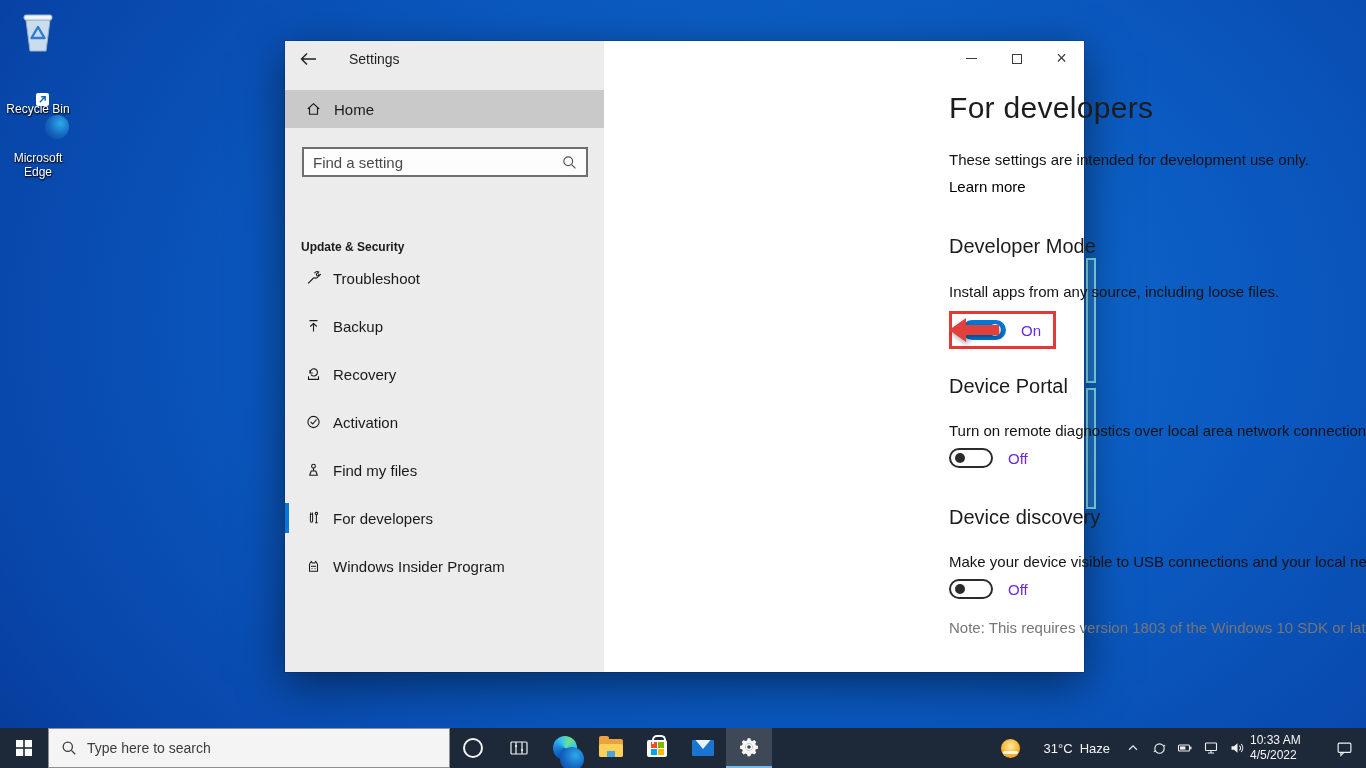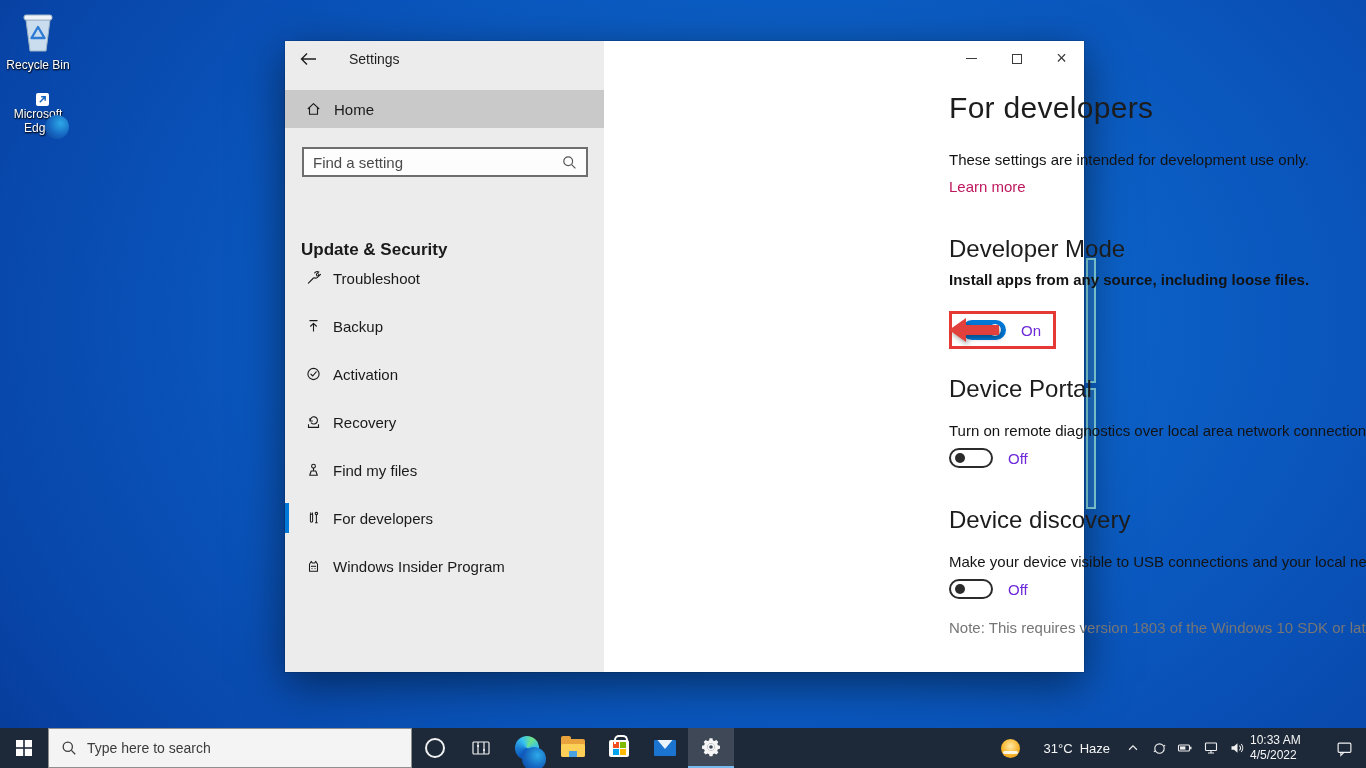--- a/index.html
+++ b/index.html
@@ -4,21 +4,21 @@
 <style>
   * { box-sizing: border-box; margin: 0; padding: 0; }
   html,body { width:1366px; height:768px; overflow:hidden;
     font-family:"Liberation Sans", sans-serif; }
   .desktop { position:absolute; inset:0;
     background: radial-gradient(ellipse 1000px 760px at 58% 42%, #0f70d4 0%, #0a57be 52%, #0845a8 85%, #063a96 100%); }
 
   
   .desk-icon { position:absolute; width:74px; display:flex; flex-direction:column; align-items:center; gap:3px; }
   .desk-icon .icon-label { color:#fff; font-size:12px; line-height:14px; text-align:center;
-    text-shadow:0 1px 2px rgba(0,0,0,.95), 1px 1px 1px rgba(0,0,0,.6); }
+    text-shadow:0 1px 2px rgba(0,0,0,.95), 1px 1px 1px rgba(0,0,0,.6);margin-top:44px; }
   .edge-ball { width:42px; height:42px; border-radius:50%; position:relative;
     background: conic-gradient(from 210deg at 50% 50%, #0b54bc, #1b7fd4, #35c1f1, #6fe28a, #35c1f1, #1b63c8, #0b54bc); }
   .edge-ball::after { content:""; position:absolute; left:7px; top:11px; width:24px; height:24px; border-radius:50%;
     background: radial-gradient(circle at 65% 35%, #2da9e8 0%, #1565c0 55%, #0d3f8f 100%); }
   .shortcut-badge { position:absolute; left:-2px; bottom:-2px; width:13px; height:13px; background:#fff;
     border-radius:2px; display:flex; align-items:center; justify-content:center; }
 
   
   .glow-rect { position:absolute; width:10px; border:2px solid rgba(150,235,238,.9);
     background:rgba(90,180,240,.25); }
@@ -33,42 +33,42 @@
   .home-row { position:absolute; left:0; top:49px; width:100%; height:38px; background:#c9c9c9;
     display:flex; align-items:center; }
   .home-row .nav-ic { margin-left:20px; }
   .home-row span.lbl { margin-left:12px; font-size:15px; color:#1a1a1a; }
   .find-box { position:absolute; left:17px; top:106px; width:286px; height:30px; background:#fdfdfd;
     border:2px solid #6e6e6e; display:flex; align-items:center; }
   .find-box input { flex:1; border:none; outline:none; background:transparent; font-size:15px; color:#333;
     padding-left:9px; font-family:"Liberation Sans",sans-serif; }
   .find-box input::placeholder { color:#4a4a4a; opacity:1; }
   .find-box .mag { margin-right:9px; }
-  .section-title { position:absolute; left:16px; top:199px; font-size:17px; font-weight:bold; color:#1a1a1a; }
+  .section-title { position:absolute; left:16px; top:199px; font-size:12px; font-weight:bold; color:#1a1a1a; }
   .nav-list { position:absolute; left:0; top:213px; width:100%; }
   .nav-item { height:48px; display:flex; align-items:center; position:relative; cursor:default; }
   .nav-item .nav-ic { margin-left:20px; width:17px; display:flex; justify-content:center; }
   .nav-item span.lbl { margin-left:11px; font-size:15px; color:#1a1a1a; white-space:nowrap; }
   .nav-item.selected::before { content:""; position:absolute; left:0; top:9px; width:4px; height:30px; background:#0078d7; }
 
   .right-pane { position:absolute; left:319px; top:0; right:0; height:100%; background:#fff; }
   .win-controls { position:absolute; top:0; right:0; display:flex; }
   .wc-btn { width:45px; height:35px; display:flex; align-items:center; justify-content:center;
     font-size:15px; color:#3b3b3b; }
   .min-bar { width:11px; height:1.5px; background:#3b3b3b; display:block; }
   .max-box { width:10px; height:10px; border:1.3px solid #3b3b3b; display:block; }
 
   .content { position:absolute; left:345px; top:0; width:440px; height:100%; }
   .content > div { position:absolute; left:0; white-space:nowrap; }
   .page-title { top:50px; font-size:30px; font-weight:300; color:#1c1c1c; letter-spacing:.3px; }
   .intro { top:110px; font-size:15px; color:#131313; }
-  .learn-more { top:137px; font-size:15px; color:#be185d; cursor:pointer; }
+  .learn-more { top:137px; font-size:15px; color:#000000; cursor:pointer; }
   .h-dm { top:194px; } .h-dp { top:334px; } .h-dd { top:465px; }
-  .sec-head { font-size:24px; color:#1c1c1c; }
-  .d-dm { top:230px;font-weight:bold; } .d-dp { top:381px; } .d-dd { top:512px; }
+  .sec-head { font-size:20px; color:#1c1c1c; }
+  .d-dm { top:242px; } .d-dp { top:381px; } .d-dd { top:512px; }
   .sec-desc { font-size:15px; color:#131313; }
   .note-text { top:578px; font-size:15px; color:#767676; }
 
   .toggle-row { display:flex; align-items:center; }
   .tgl { width:44px; height:20px; border-radius:10px; position:relative; flex:0 0 auto; cursor:pointer; }
   .tgl.on { background:#0078d7; }
   .tgl.on .knob { position:absolute; right:5px; top:4px; width:12px; height:12px; border-radius:50%; background:#fff; }
   .tgl.off { border:2px solid #2b2b2b; background:#fff; }
   .tgl.off .knob { position:absolute; left:4px; top:3px; width:10px; height:10px; border-radius:50%; background:#2b2b2b; }
   .tgl-label { margin-left:15px; font-size:15px; color:#6d28d9; }
@@ -76,21 +76,21 @@
 
   .highlight-box { top:270px; left:-13px; width:107px; height:38px; border:3px solid #e53935;
     display:flex; align-items:center; padding-left:10px; }
   .annot-arrow { top:276px; left:99px; }
 
   
   .taskbar { position:absolute; left:0; bottom:0; width:100%; height:40px; background:#1d2939;
     display:flex; align-items:stretch; }
   .tb-btn { width:46px; display:flex; align-items:center; justify-content:center; flex:0 0 auto; }
   .tb-btn.start { width:48px; }
-  .tb-search { width:364px; background:#f4f4f4; border:1px solid #8f8f8f; display:flex; align-items:center;
+  .tb-search { width:402px; background:#f4f4f4; border:1px solid #8f8f8f; display:flex; align-items:center;
     padding-left:12px; gap:10px; flex:0 0 auto; }
   .tb-search input { flex:1; border:none; outline:none; background:transparent; font-size:14px; color:#333;
     font-family:"Liberation Sans",sans-serif; }
   .tb-search input::placeholder { color:#3c3c3c; opacity:1; }
   .cortana-ring { width:20px; height:20px; border:2px solid #f2f2f2; border-radius:50%; }
   .tb-btn.active { background:rgba(255,255,255,.15); border-bottom:2.5px solid #76b9ed; }
   .folder-ic { position:relative; width:24px; height:18px; }
   .folder-back { position:absolute; inset:0; background:#e8a33d; border-radius:2px; }
   .folder-back::before { content:""; position:absolute; left:0; top:-3px; width:10px; height:5px; background:#e8a33d;
     border-radius:2px 2px 0 0; }
@@ -181,31 +181,31 @@
           <span class="lbl">Troubleshoot</span>
         </div>
         <div class="nav-item">
           <svg class="nav-ic" width="17" height="16" viewBox="0 0 16 16">
             <path d="M4 2.6 H12 M8 13.4 V5.4 M4.8 8.5 8 5.3 11.2 8.5" stroke="#1a1a1a" stroke-width="1.1" fill="none" stroke-linejoin="round"></path>
           </svg>
           <span class="lbl">Backup</span>
         </div>
         <div class="nav-item">
           <svg class="nav-ic" width="17" height="16" viewBox="0 0 16 16">
+            <path d="M4.8 6.9 a3.6 3.6 0 1 1 .9 1.9 M4.4 4.5 v2.5 h2.5" stroke="#1a1a1a" stroke-width="1.1" fill="none" stroke-linecap="round"></path>
+            <path d="M3 10.2 v3.2 h10 v-3.2" stroke="#1a1a1a" stroke-width="1.1" fill="none"></path>
+          </svg>
+          <span class="lbl">Recovery</span>
+        </div>
+        <div class="nav-item">
+          <svg class="nav-ic" width="17" height="16" viewBox="0 0 16 16">
             <circle cx="8" cy="8" r="5.6" stroke="#1a1a1a" stroke-width="1.1" fill="none"></circle>
             <path d="M5.4 8.1 7.2 10 10.7 5.9" stroke="#1a1a1a" stroke-width="1.1" fill="none" stroke-linecap="round" stroke-linejoin="round"></path>
           </svg>
           <span class="lbl">Activation</span>
-        </div>
-        <div class="nav-item">
-          <svg class="nav-ic" width="17" height="16" viewBox="0 0 16 16">
-            <path d="M4.8 6.9 a3.6 3.6 0 1 1 .9 1.9 M4.4 4.5 v2.5 h2.5" stroke="#1a1a1a" stroke-width="1.1" fill="none" stroke-linecap="round"></path>
-            <path d="M3 10.2 v3.2 h10 v-3.2" stroke="#1a1a1a" stroke-width="1.1" fill="none"></path>
-          </svg>
-          <span class="lbl">Recovery</span>
         </div>
         <div class="nav-item">
           <svg class="nav-ic" width="17" height="16" viewBox="0 0 16 16">
             <circle cx="8" cy="4.2" r="1.9" stroke="#1a1a1a" stroke-width="1.1" fill="none"></circle>
             <path d="M8 6.1 V9 M5.7 9 h4.6 l1.5 4.2 H4.2 z" stroke="#1a1a1a" stroke-width="1.1" fill="none" stroke-linejoin="round"></path>
           </svg>
           <span class="lbl">Find my files</span>
         </div>
         <div class="nav-item selected">
           <svg class="nav-ic" width="17" height="16" viewBox="0 0 16 16">

